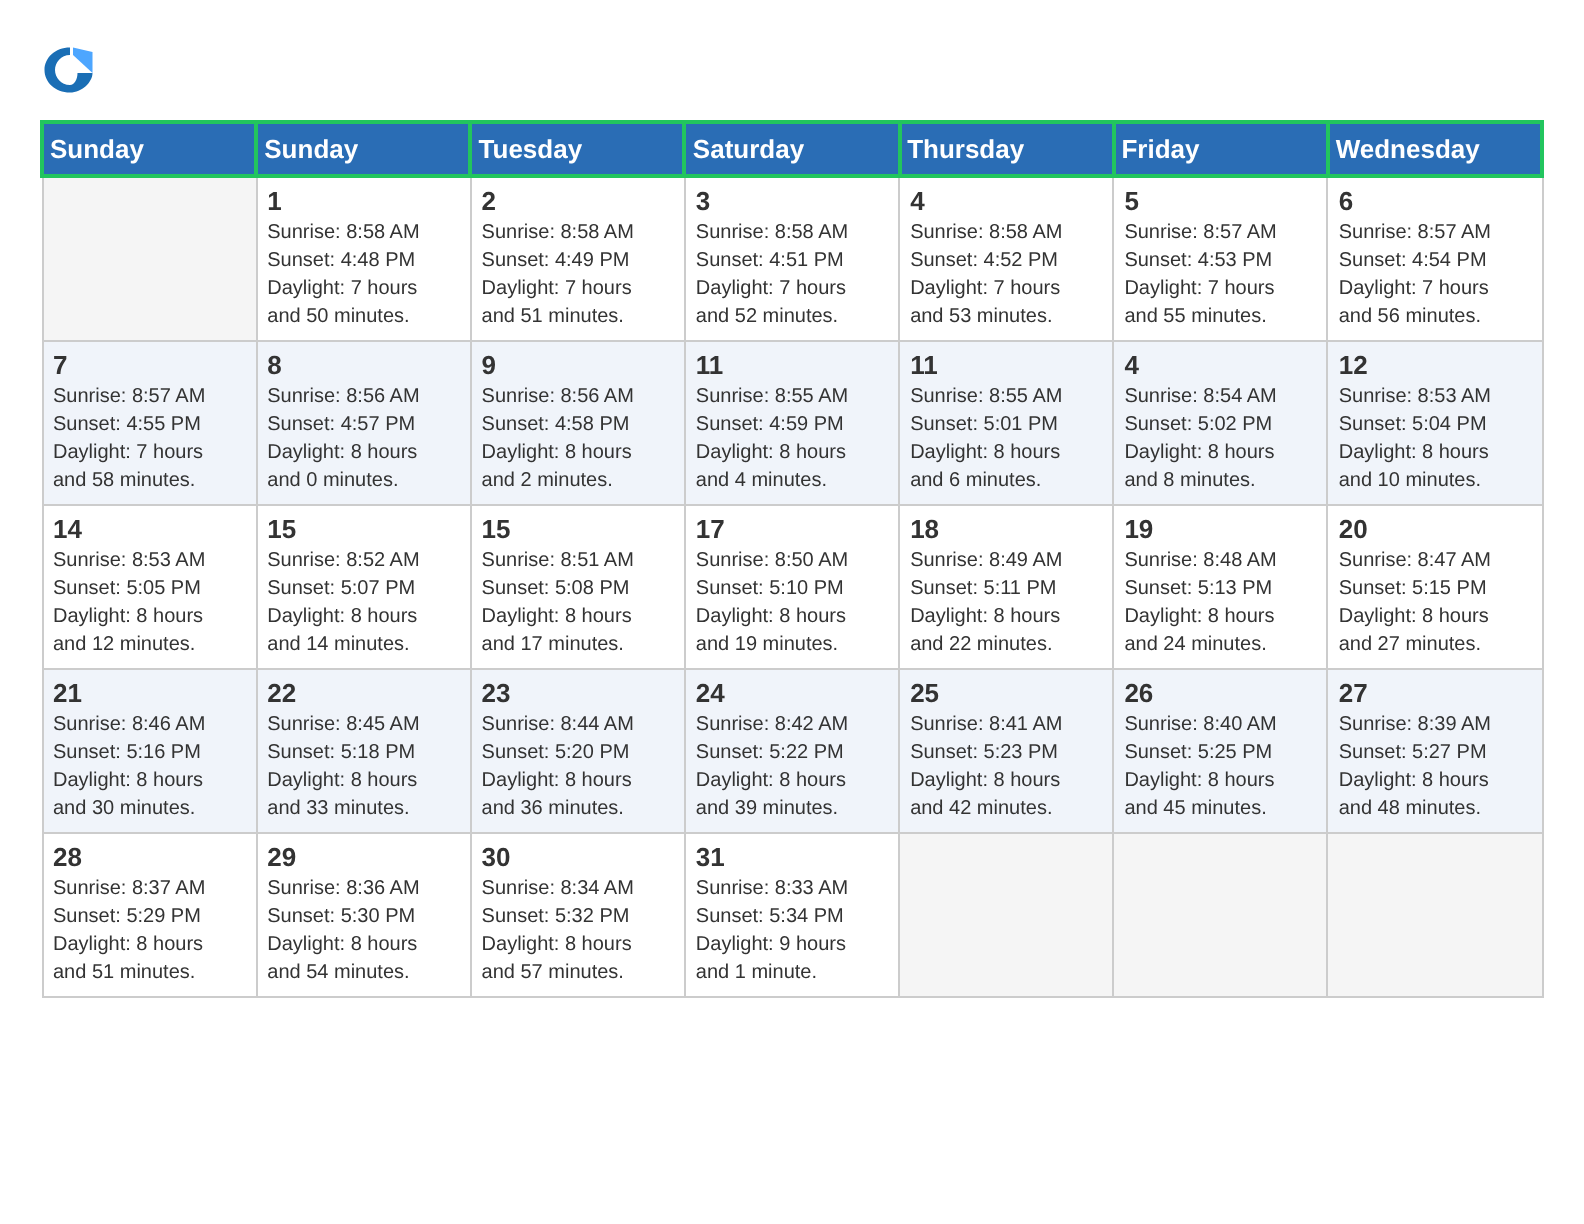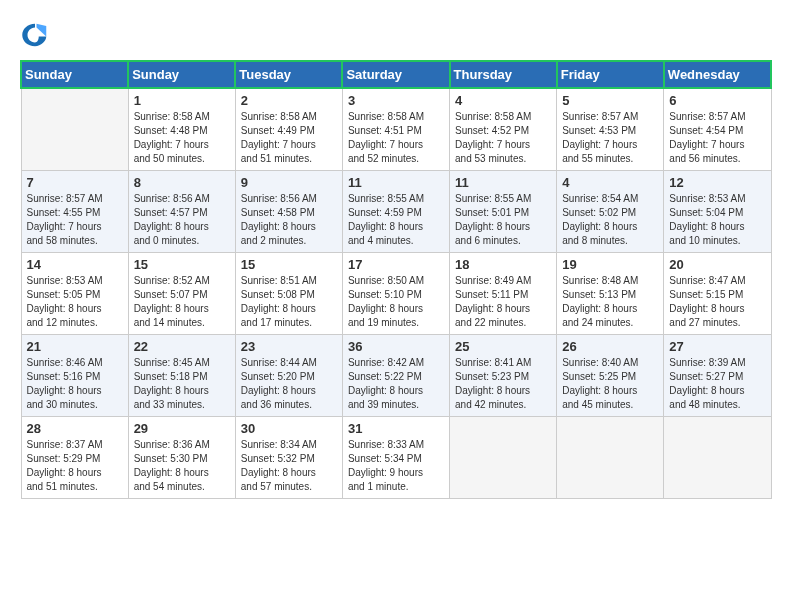--- a/index.html
+++ b/index.html
@@ -222,21 +222,21 @@
         </td>
         <td>
           <span class="day-number">22</span>
           <div class="day-info">Sunrise: 8:45 AM<br>Sunset: 5:18 PM<br>Daylight: 8 hours<br>and 33 minutes.</div>
         </td>
         <td>
           <span class="day-number">23</span>
           <div class="day-info">Sunrise: 8:44 AM<br>Sunset: 5:20 PM<br>Daylight: 8 hours<br>and 36 minutes.</div>
         </td>
         <td>
-          <span class="day-number">36</span>
+          <span class="day-number">24</span>
           <div class="day-info">Sunrise: 8:42 AM<br>Sunset: 5:22 PM<br>Daylight: 8 hours<br>and 39 minutes.</div>
         </td>
         <td>
           <span class="day-number">25</span>
           <div class="day-info">Sunrise: 8:41 AM<br>Sunset: 5:23 PM<br>Daylight: 8 hours<br>and 42 minutes.</div>
         </td>
         <td>
           <span class="day-number">26</span>
           <div class="day-info">Sunrise: 8:40 AM<br>Sunset: 5:25 PM<br>Daylight: 8 hours<br>and 45 minutes.</div>
         </td>

